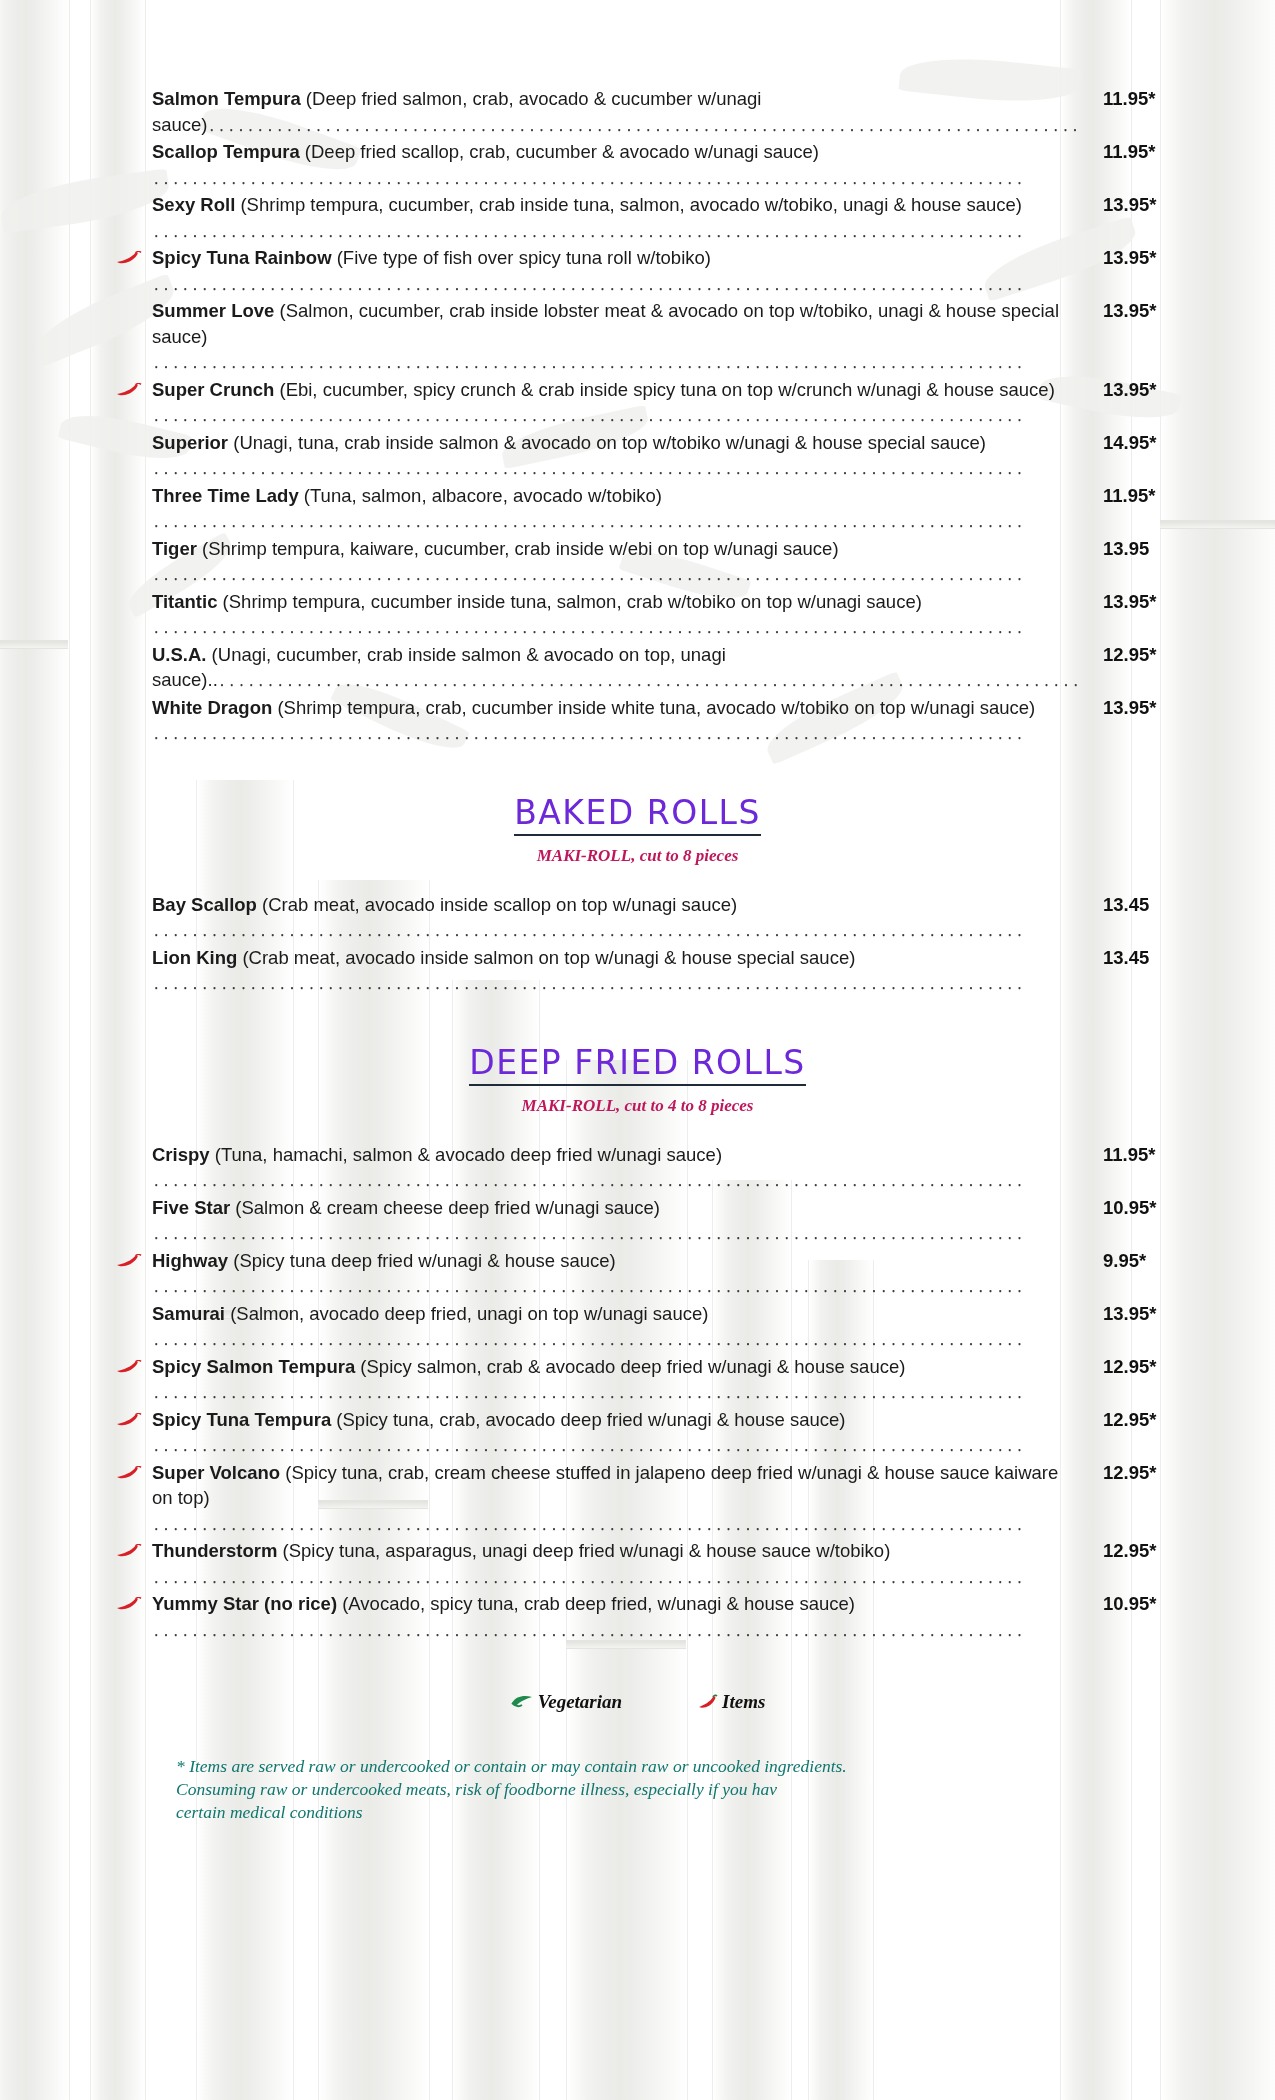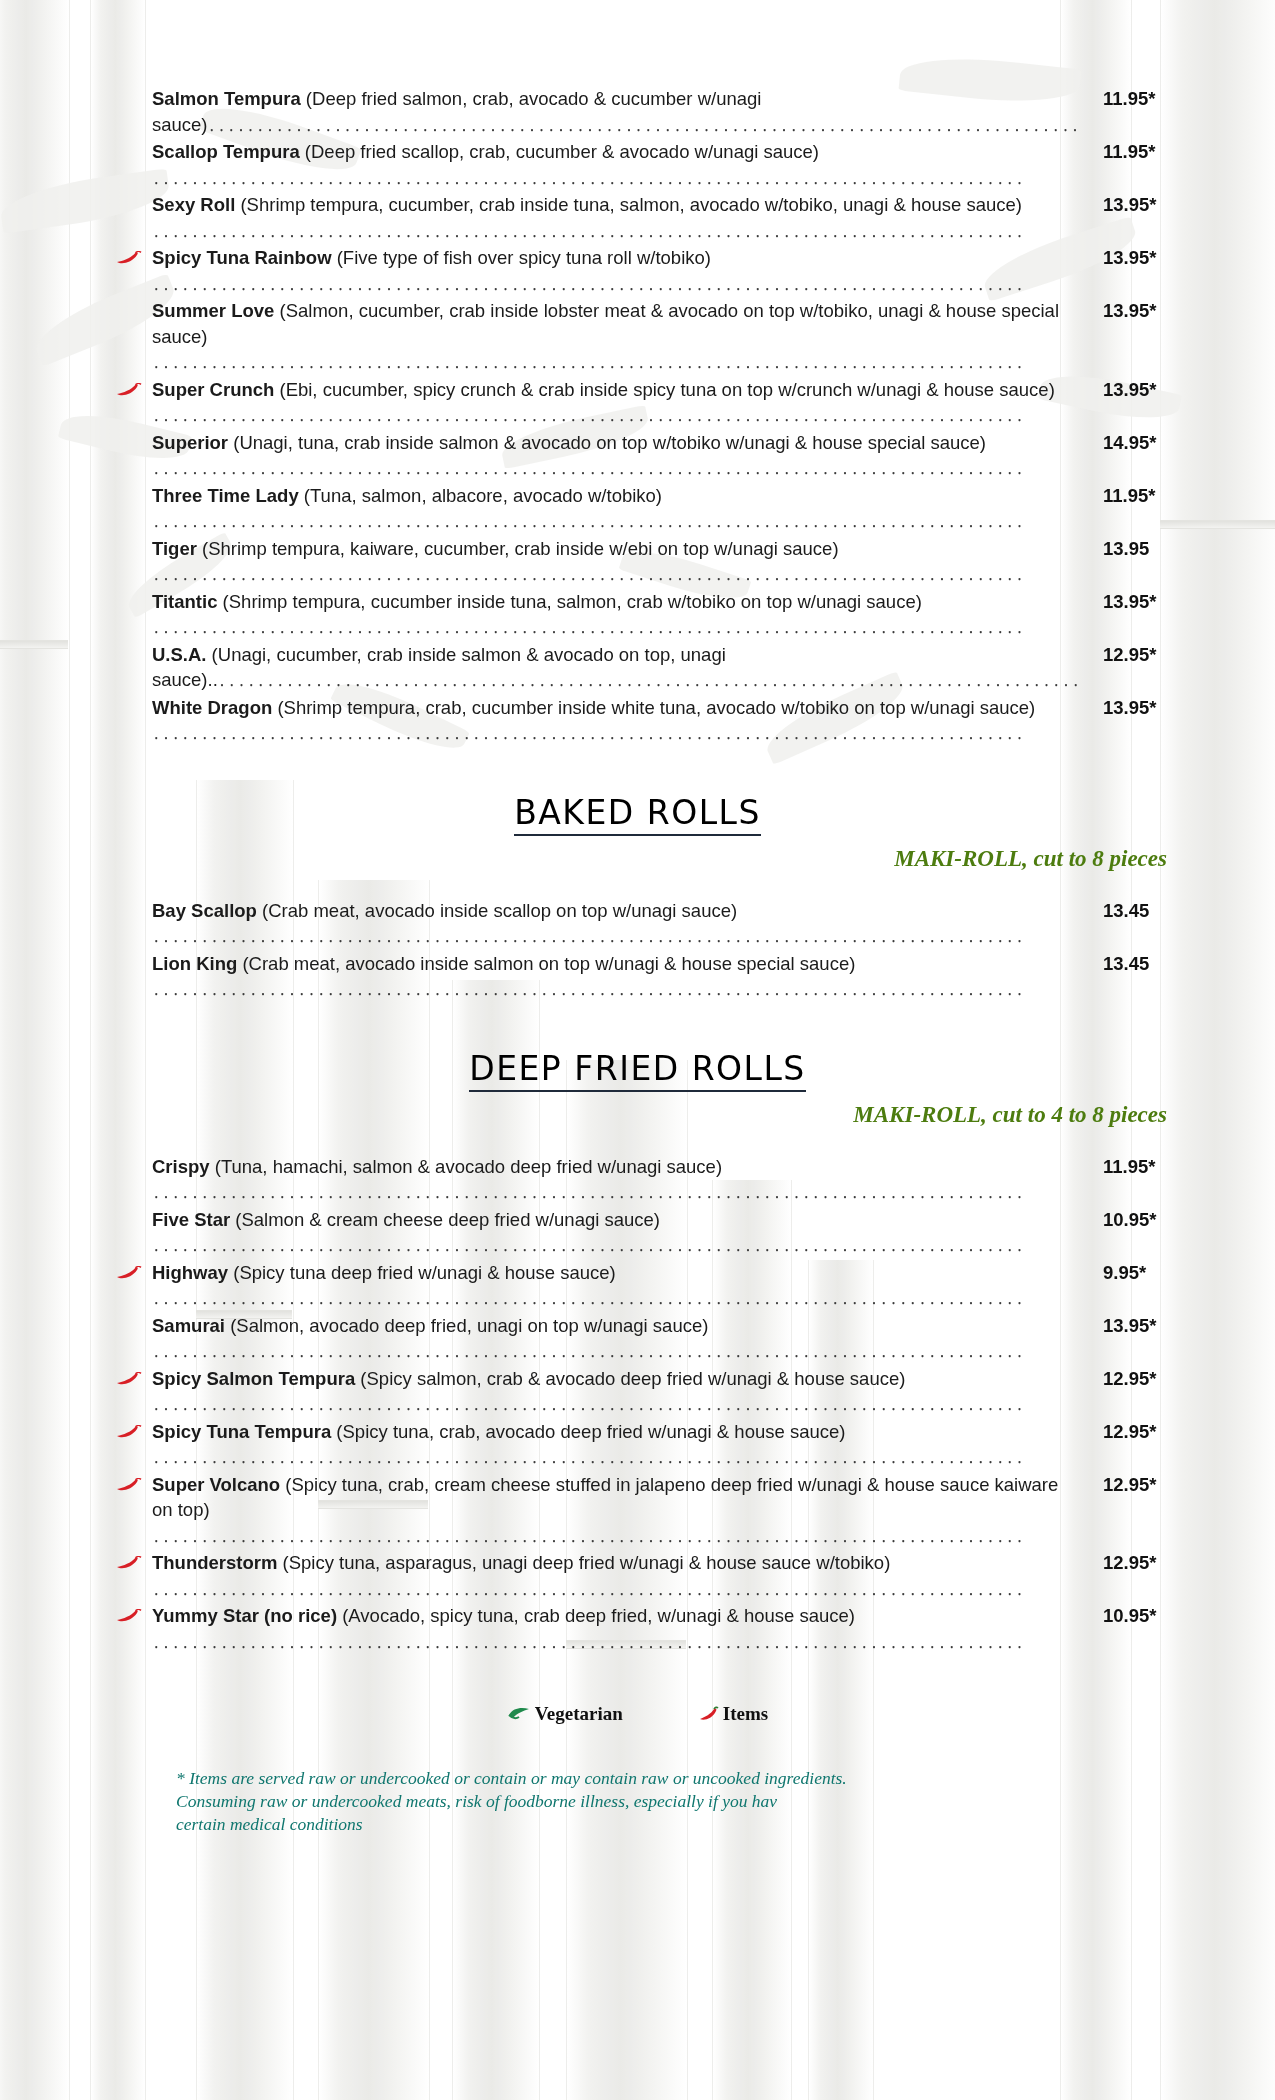--- a/index.html
+++ b/index.html
@@ -100,46 +100,47 @@
   
   .section-head {
     text-align: center;
     margin-top: 46px;
   }
   .section-title {
     display: inline-block;
     font-family: "DejaVu Sans", sans-serif;
     font-size: 33px;
     letter-spacing: 1.5px;
-    color: #000000;
+    color: #6d28d9;
     border-bottom: 2px solid #1f2a3a;
     padding-bottom: 2px;
     font-weight: normal;
   }
   .section-sub {
     margin-top: 10px;
-    text-align: right;
+    text-align: center;
     font-family: "Liberation Serif", serif;
     font-style: italic;
     font-weight: bold;
-    font-size: 23px;
-    color: #4d7c0f;
+    font-size: 17px;
+    color: #be185d;
   }
   .section-gap {
     height: 26px;
   }
 
   
   .legend {
     margin-top: 48px;
     display: flex;
     justify-content: center;
     gap: 76px;
     align-items: center;
     font-family: "Liberation Serif", serif;
+    font-style: italic;
     font-weight: bold;
     font-size: 19px;
     color: #111;
   }
   .legend-item {
     display: flex;
     align-items: center;
     gap: 4px;
   }
 

